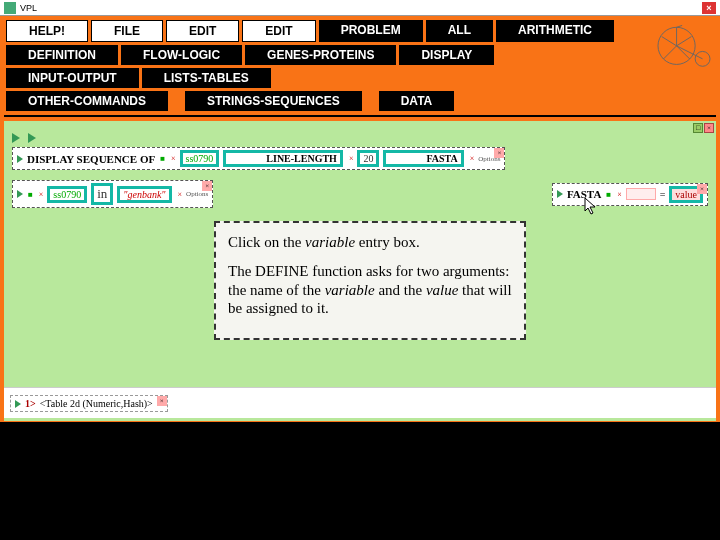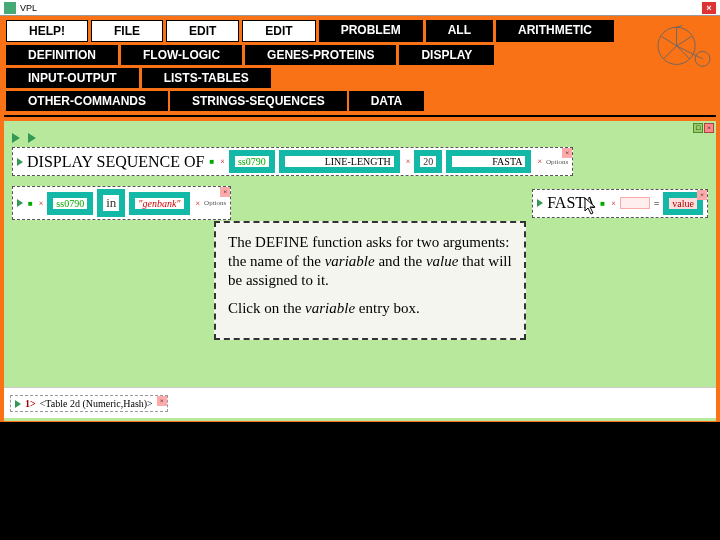--- a/index.html
+++ b/index.html
@@ -18,27 +18,27 @@
 .ws-corner { position: absolute; top: 2px; right: 2px; display: flex; gap: 1px; }
 .ws-corner .sq { width: 10px; height: 10px; font-size: 7px; display: flex; align-items: center; justify-content: center; }
 .ws-corner .max { background: #9c6; border: 1px solid #583; }
 .ws-corner .x { background: #f88; border: 1px solid #a44; }
 .arrow-bar { display: flex; gap: 8px; margin-bottom: 4px; }
 .tri { width: 0; height: 0; border-top: 5px solid transparent; border-bottom: 5px solid transparent; border-left: 8px solid #395; }
 .expr-row { display: flex; align-items: center; gap: 4px; margin-bottom: 10px; }
 .expr-box { background: #fff; border: 1px solid #888; padding: 2px 4px; display: flex; align-items: center; gap: 4px; font-size: 10px; position: relative; }
 .expr-box.dashed { border: 1px dashed #555; }
 .tri-small { width: 0; height: 0; border-top: 4px solid transparent; border-bottom: 4px solid transparent; border-left: 6px solid #395; }
-.bold-label { font-weight: normal; font-family: "Times New Roman", serif; font-size: 16px; }
-.value-chip { background: #fff; border: 6px solid #14b8a6; padding: 0 3px; font-size: 10px; color: #333; }
+.bold-label { font-weight: bold; font-family: "Times New Roman", serif; font-size: 11px; }
+.value-chip { background: #fff; border: 3px solid #14b8a6; padding: 0 3px; font-size: 10px; color: #333; }
 .value-chip.green { color: #0a0; }
 .value-chip.red { color: #c00; font-style: italic; }
 .value-chip.blue { color: #06c; }
 .value-chip.pink { background: #fdd; color: #a00; }
-.keyword { font-weight: normal; color: #000; padding-left: 40px; }
+.keyword { font-weight: bold; color: #000; padding-left: 40px; }
 .tiny-x { color: #c00; font-size: 8px; margin-left: 2px; }
 .tiny-g { color: #0a0; font-size: 8px; margin-left: 1px; }
 .tiny-txt { font-size: 7px; color: #555; }
 .define-box { margin-left: auto; }
 .tooltip { position: absolute; left: 210px; top: 100px; width: 312px; background: #f5f5f0; border: 2px dashed #333; padding: 10px 12px; font-size: 15px; line-height: 1.25; font-family: "Times New Roman", serif; }
 .tooltip p { margin-bottom: 10px; }
 .tooltip i { font-style: italic; }
 .cursor-arrow { position: absolute; right: 116px; top: 76px; width: 16px; height: 20px; }
 .cursor-arrow svg { width: 100%; height: 100%; }
 .bottom-strip { position: absolute; bottom: 4px; left: 4px; right: 4px; background: #fff; border-top: 1px solid #ccc; padding: 6px; }
@@ -66,21 +66,21 @@
         <div class="tool-btn">PROBLEM</div>
         <div class="tool-btn">ALL</div>
         <div class="tool-btn">ARITHMETIC</div>
         <div class="tool-btn">DEFINITION</div>
         <div class="tool-btn">FLOW-LOGIC</div>
         <div class="tool-btn">GENES-PROTEINS</div>
         <div class="tool-btn">DISPLAY</div>
         <div class="tool-btn">INPUT-OUTPUT</div>
         <div class="tool-btn">LISTS-TABLES</div>
       </div>
-    <div id="tb-row2" style="display:flex;gap:2px;flex-wrap:wrap;width:620px">
+    <div id="tb-row2" style="display:flex;gap:17px;flex-wrap:wrap;width:620px">
         <div class="tool-btn">OTHER-COMMANDS</div>
         <div class="tool-btn">STRINGS-SEQUENCES</div>
         <div class="tool-btn">DATA</div>
       </div>
     <div class="logo">
       <svg viewBox="0 0 60 56">
           <g stroke="#666" fill="none" stroke-width="1">
         <circle cx="22" cy="30" r="20"></circle>
             <circle cx="50" cy="44" r="8"></circle>
         <line x1="22" y1="30" x2="22" y2="10"></line>
@@ -151,24 +151,24 @@
     </div>
 
     <div class="cursor-arrow">
       <svg viewBox="0 0 16 20">
           <path d="M1 1 L1 14 L4 11 L7 17 L9 16 L6 10 L11 10 Z" fill="#fff" stroke="#000" stroke-width="1"></path>
         </svg>
     </div>
 
     <div class="tooltip">
       <p>
-        <span>The DEFINE function asks for two arguments: the name of the </span><i>variable</i><span> and the </span><i>value</i><span> that will be assigned to it.</span>
+        <span>Click on the </span><i>variable</i><span> entry box.</span>
       </p>
       <p>
-        <span>Click on the </span><i>variable</i><span> entry box.</span>
+        <span>The DEFINE function asks for two arguments: the name of the </span><i>variable</i><span> and the </span><i>value</i><span> that will be assigned to it.</span>
       </p>
     </div>
   </div>
 
   <div class="bottom-strip">
     <div class="result-box" style="position:relative;padding-right:14px">
       <div class="mini-close">×</div>
       <div class="tri-small"></div>
       <span style="color:#a00;font-weight:bold">1&gt;</span>
       <span>&lt;Table 2d (Numeric,Hash)&gt;</span>

